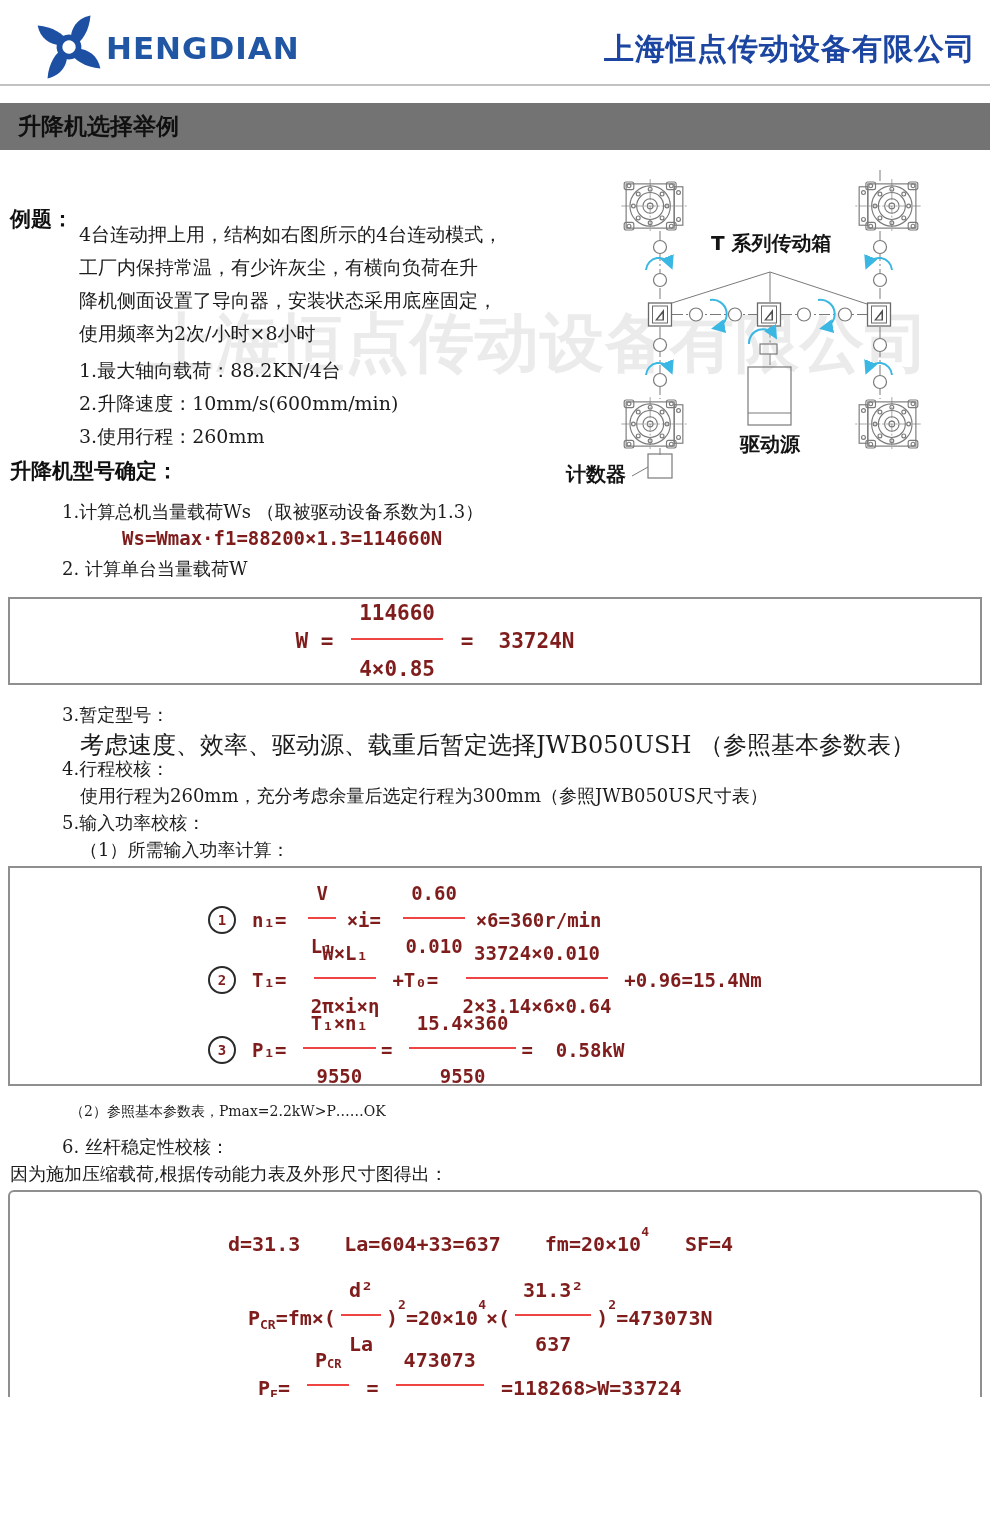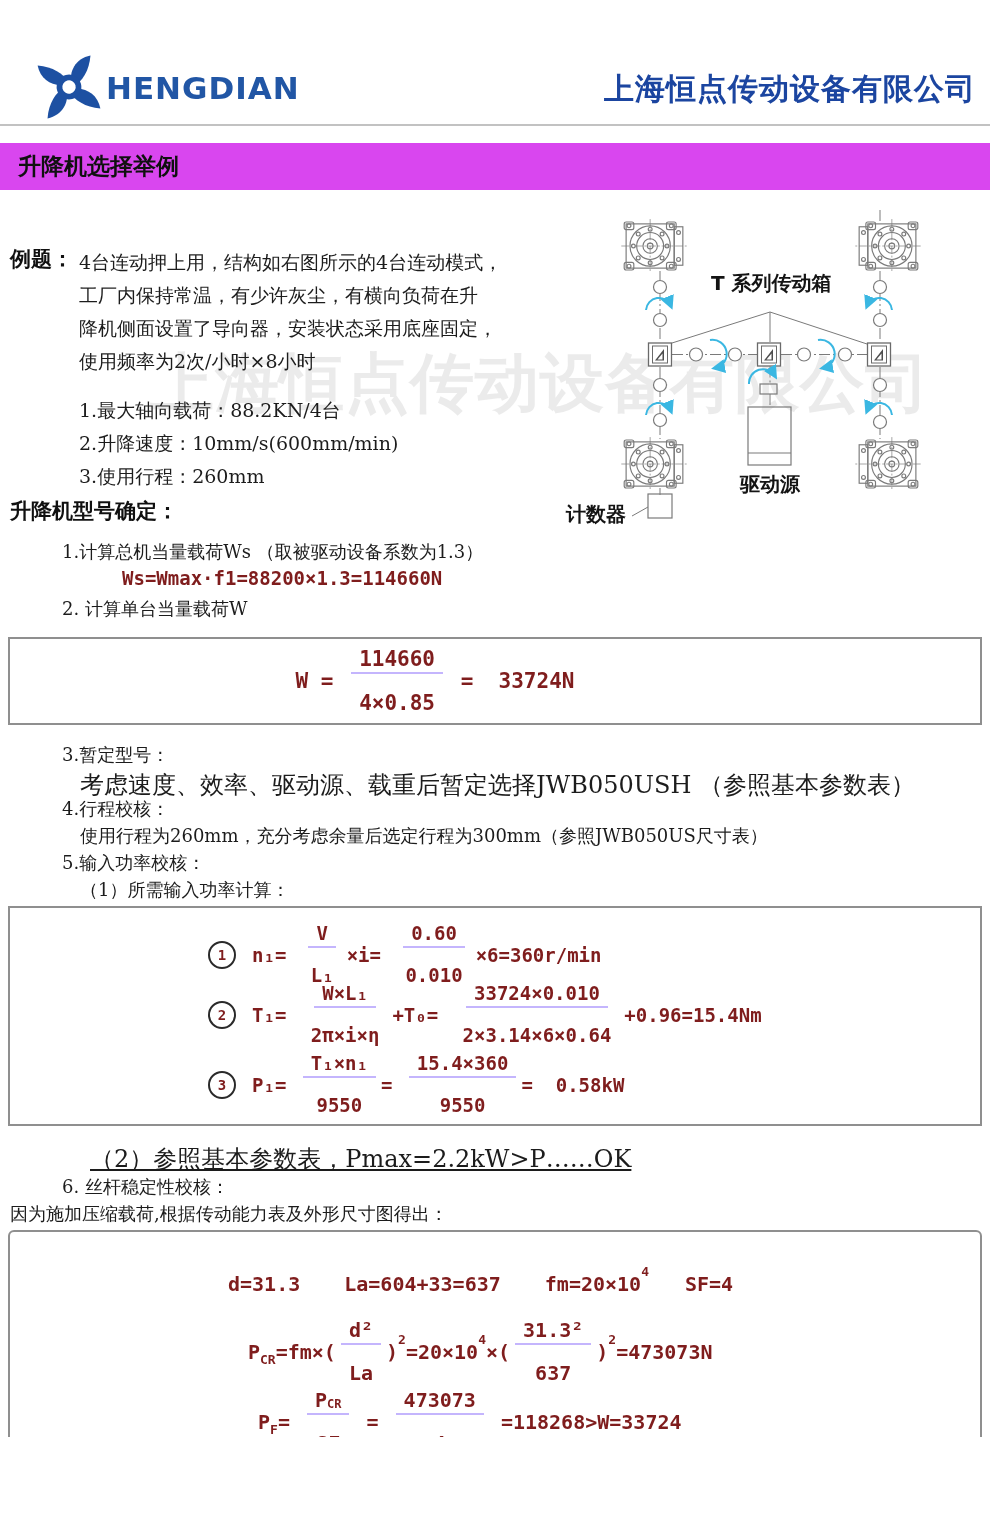--- a/index.html
+++ b/index.html
@@ -1,48 +1,48 @@
 <!DOCTYPE html>
 <html><head>
 <meta charset="utf-8">
 <style>
   html,body { margin:0; padding:0; background:#fff; }
   #page {
     position:relative; width:990px; height:1397px; background:#ffffff;
-    font-family:"DejaVu Sans", sans-serif; color:#1b1b1b; overflow:hidden;margin-top:40px;
+    font-family:"DejaVu Sans", sans-serif; color:#1b1b1b; overflow:hidden;
   }
   .abs { position:absolute; }
   .cn  { font-family:"DejaVu Serif", serif; color:#1c1c1c; }
   .hd  { font-family:"DejaVu Sans", sans-serif; font-weight:bold; color:#101010; }
 
   
   #brand-text { left:106px; top:30px; font-size:31px; color:#2156a5; font-weight:600; letter-spacing:1px; }
   #company-name { right:14px; top:29px; font-size:30px; color:#1b45a0; font-weight:bold; letter-spacing:1px; }
   #header-rule { left:0; top:84px; width:990px; height:2px; background:#c2c2c2; }
 
   
-  #banner { left:0; top:103px; width:990px; height:47px; background:#d946ef; }
+  #banner { left:0; top:103px; width:990px; height:47px; background:#737373; }
   #banner-title { left:18px; top:0; line-height:47px; font-size:23px; }
 
   
   #watermark {
     left:150px; top:300px; font-size:64px; font-weight:bold; letter-spacing:1px;
     color:rgba(90,90,90,0.12); white-space:nowrap; z-index:0;
   }
 
   .content { z-index:1; }
 
   
   .fbox { position:absolute; left:8px; width:970px; border:2px solid #8f8f8f; background:transparent; z-index:1; }
   .formula {
     font-family:"DejaVu Sans Mono", monospace; font-weight:bold; color:#7f1d1d;
     display:flex; align-items:center; white-space:pre;
   }
   .frac { display:inline-flex; flex-direction:column; align-items:center; margin:0 5px; }
-  .fnum { padding:0 8px 2px; border-bottom:2px solid #c4b5fd; line-height:1.05; text-align:center; }
+  .fnum { padding:0 8px 13px; border-bottom:2px solid #ef4444; line-height:1.05; text-align:center; }
   .fden { padding:18px 8px 0; line-height:1.05; text-align:center; }
   .frow { display:flex; align-items:center; }
   .circ {
     width:24px; height:24px; border:2px solid #2a2a2a; border-radius:50%; flex:none;
     display:flex; align-items:center; justify-content:center;
     font-size:14px; margin-right:16px; font-weight:bold;
   }
   .exp { font-size:13px; transform:translateY(-13px); }
   .sb  { font-size:13px; transform:translateY(7px); }
   .sb2 { font-size:12px; transform:translateY(4px); }
@@ -74,21 +74,21 @@
     <div id="header-rule" class="abs"></div>
   </div>
 
   <div id="banner" class="abs">
     <div id="banner-title" class="abs hd">升降机选择举例</div>
   </div>
 
   <div id="watermark" class="abs">上海恒点传动设备有限公司</div>
 
   <div class="abs hd content" style="left:10px; top:205px; font-size:21px;">例题：</div>
-  <div class="abs cn content" style="left:79px; top:206px; width:500px; font-size:19px; line-height:33px;">
+  <div class="abs cn content" style="left:79px; top:218px; width:500px; font-size:19px; line-height:33px;">
     <div>4台连动押上用，结构如右图所示的4台连动模式，</div>
     <div>工厂内保持常温，有少许灰尘，有横向负荷在升</div>
     <div>降机侧面设置了导向器，安装状态采用底座固定，</div>
     <div>使用频率为2次/小时×8小时</div>
   </div>
   <div class="abs cn content" style="left:79px; top:354px; font-size:19px; line-height:33px;">
     <div>1.最大轴向载荷：88.2KN/4台</div>
     <div>2.升降速度：10mm/s(600mm/min)</div>
     <div>3.使用行程：260mm</div>
   </div>
@@ -269,21 +269,21 @@
       </span>
       <span>= </span>
       <span class="frac">
         <span class="fnum">15.4×360</span>
         <span class="fden">9550</span>
       </span>
       <span>=  0.58kW</span>
     </div>
   </div>
 
-  <div class="abs cn content" style="left:90px; top:1103px; font-size:24px;text-decoration:underline;">（2）参照基本参数表，Pmax=2.2kW&gt;P……OK</div>
+  <div class="abs cn content" style="left:70px; top:1103px; font-size:14px;">（2）参照基本参数表，Pmax=2.2kW&gt;P……OK</div>
   <div class="abs cn content" style="left:62px; top:1135px; font-size:18px;">6.  丝杆稳定性校核：</div>
   <div class="abs cn content" style="left:10px; top:1162px; font-size:18px;">因为施加压缩载荷,根据传动能力表及外形尺寸图得出：</div>
 
   <div class="fbox" style="top:1190px; height:242px;border-radius:6px;">
     <div class="formula abs" style="left:218px; top:40px; font-size:20px;">
       <span>d=31.3</span>
       <span style="margin-left:44px;">La=604+33=637</span>
       <span style="margin-left:44px;">fm=20×10</span>
       <span class="exp">4</span>
       <span style="margin-left:36px;">SF=4</span>

